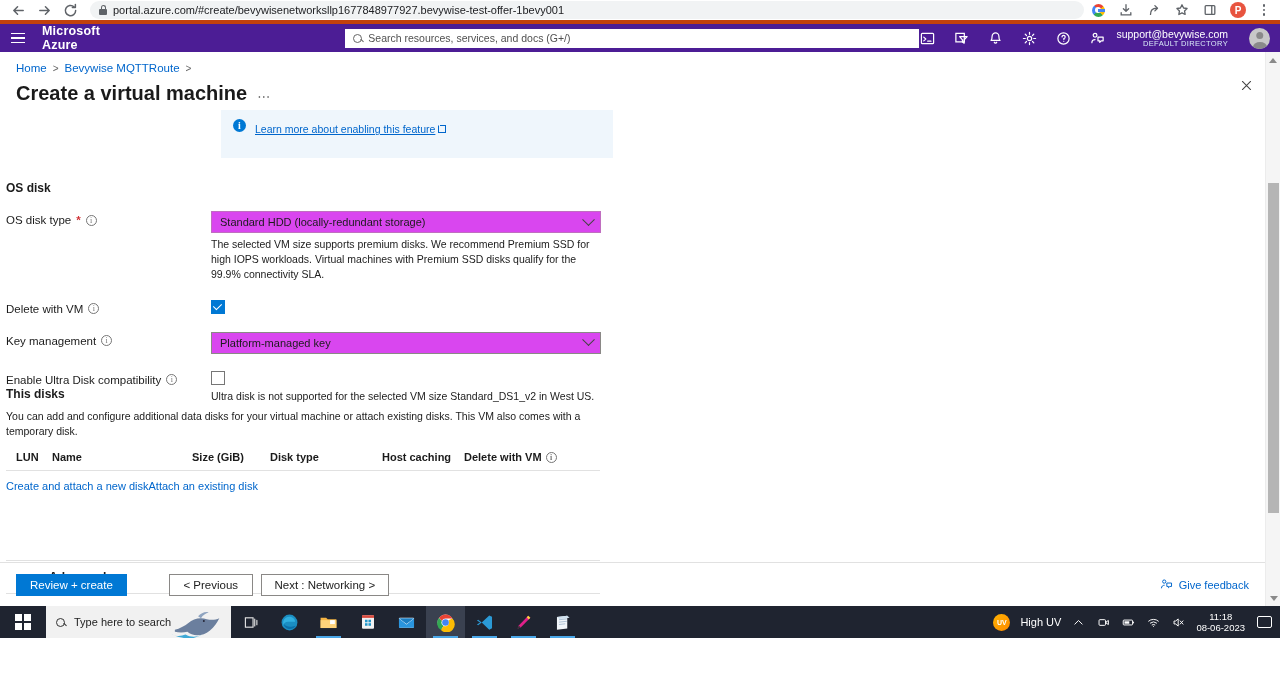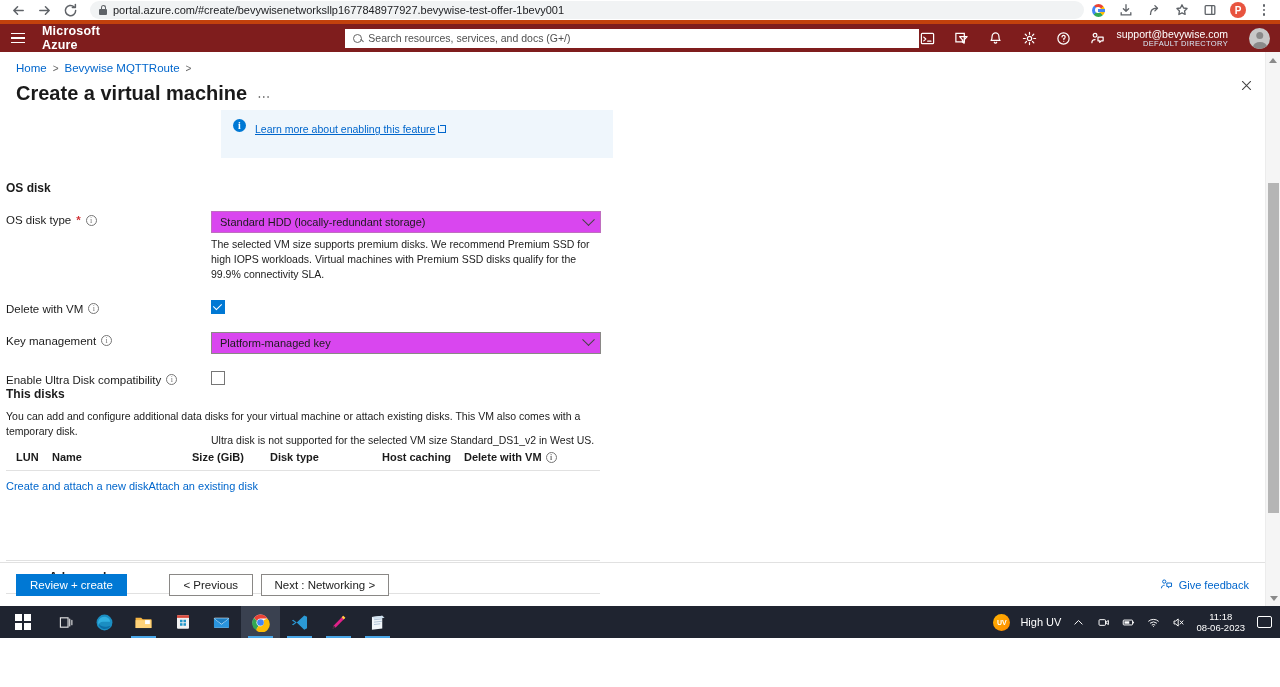--- a/index.html
+++ b/index.html
@@ -38,21 +38,21 @@
     position: relative; }
   .g-icon::after { content: ""; position: absolute; inset: 3.2px; background: #fff; border-radius: 50%; }
   .g-icon::before { content: ""; position: absolute; right: 0px; top: 5px; width: 7px; height: 3.2px; background: #4285f4; z-index: 2; }
   .profile-av { width: 16px; height: 16px; border-radius: 50%; background: #e8543f; color: #fff;
     font-size: 10px; font-weight: bold; display: flex; align-items: center; justify-content: center; }
   .kebab { display: flex; flex-direction: column; gap: 2px; width: 12px; align-items: center; }
   .kebab i { width: 2.5px; height: 2.5px; background: #5f6368; border-radius: 50%; display: block; }
 
   
   .azure-top {
-    height: 28px; background: #7f1d1d; display: flex; align-items: center;
+    height: 28px; background: #4c1d95; display: flex; align-items: center;
     color: #fff; padding: 0 4px 0 0;
   }
   .hamburger { width: 40px; display: flex; flex-direction: column; align-items: center; gap: 3px; cursor: pointer; }
   .hamburger i { width: 14px; height: 1.6px; background: #fff; display: block; }
   .brand { font-size: 12.5px; font-weight: bold; letter-spacing: .2px; margin-left: 6px; }
   .az-search {
     width: 636px; height: 19px; background: #fff; margin-left: 216px;
     display: flex; align-items: center; gap: 6px; padding: 0 8px;
   }
   .az-search .ph { font-size: 10.5px; color: #505050; }
@@ -358,21 +358,21 @@
         </div>
       </div>
 
       <div class="field-row" style="margin-top:17px;">
         <div class="f-label">
           <span>Enable Ultra Disk compatibility</span>
           <span class="info-tt">i</span>
         </div>
         <div>
           <div class="cb"></div>
-          <div class="helper" style="width:430px;margin-top:44px;">Ultra disk is not supported for the selected VM size Standard_DS1_v2 in West US.</div>
+          <div class="helper" style="width:430px;">Ultra disk is not supported for the selected VM size Standard_DS1_v2 in West US.</div>
         </div>
       </div>
     </div>
 
     <div style="position:absolute; top:282px; left:6px;">
       <div class="sec-head">This disks</div>
       <div class="para" style="width:578px; margin-top:8px;">You can add and configure additional data disks for your virtual machine or attach existing disks. This VM also comes with a temporary disk.</div>
 
       <div class="dd-table">
         <div class="dd-head">
@@ -429,20 +429,30 @@
 
 <div class="taskbar">
   <div class="start">
     <span class="winlogo">
         <i></i>
         <i></i>
         <i></i>
         <i></i>
       </span>
   </div>
+  <div class="tb-search">
+    <span class="mag"></span>
+    <span class="ph">Type here to search</span>
+    <svg class="whale" viewBox="0 0 60 30">
+      <path d="M4 24c4 1 9 1 13 0 5 5 16 5 23-1 5-4 8-9 10-13-4 2-9 2-13 1-6-2-14-1-19 4-4 3-9 6-14 7z" fill="#6b7f9e"></path>
+      <path d="M28 8c3-3 7-5 11-4-3 1-6 3-8 6z" fill="#8fa4c0"></path>
+      <path d="M0 26c4 3 10 3 15 1 5 3 12 3 17 0-6 4-14 5-21 3-4-1-8-2-11-4z" fill="#3fa9d6"></path>
+      <circle cx="34" cy="13" r="1" fill="#223"></circle>
+    </svg>
+  </div>
   <div class="tb-apps">
     <div class="tapp">
       <svg viewBox="0 0 20 20" width="17" height="17">
           <rect x="4" y="4.5" width="9" height="11" fill="none" stroke="#e8e8e8" stroke-width="1.3"></rect>
           <path d="M15 6v8M17.5 7.5v5" stroke="#e8e8e8" stroke-width="1.3" stroke-linecap="round"></path>
         </svg>
     </div>
     <div class="tapp">
       <svg viewBox="0 0 24 24" width="19" height="19">
           <circle cx="12" cy="12" r="10" fill="#1b8ec2"></circle>

